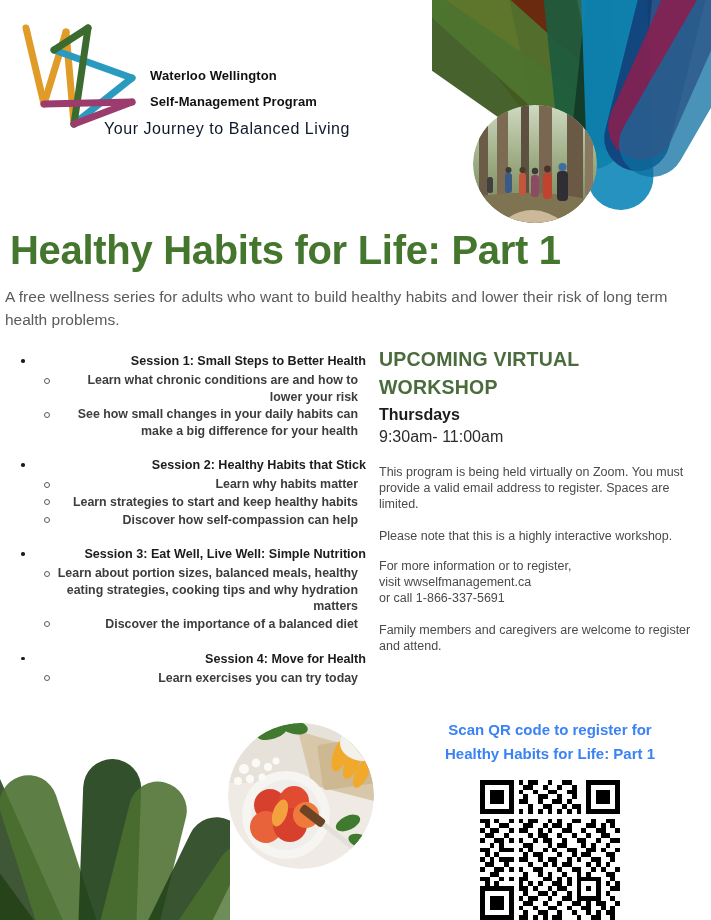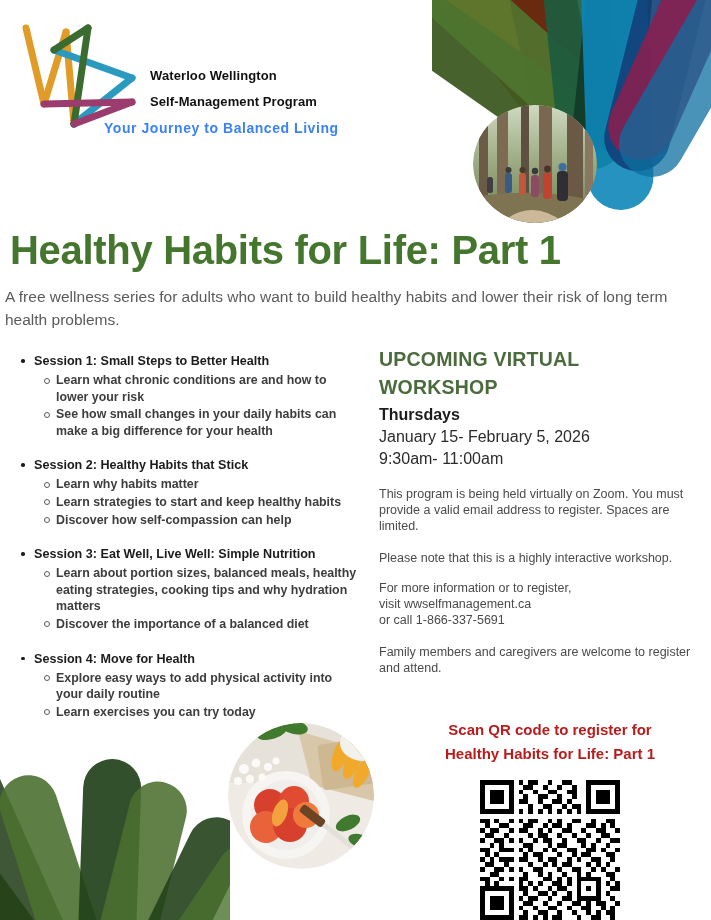--- a/index.html
+++ b/index.html
@@ -20,41 +20,41 @@
   
   .logo-wrap{position:absolute;left:14px;top:16px;width:370px;height:130px;}
   .logo-mark{position:absolute;left:0;top:0;width:128px;height:122px;}
   .logo-text{position:absolute;left:136px;top:47px;width:250px;}
   .logo-line{
     font-size:13px;font-weight:700;color:#111111;letter-spacing:.1px;
     line-height:26px;white-space:nowrap;
   }
   .tagline{
     position:absolute;left:104px;top:120px;
-    font-size:14px;color:#3b82f6;letter-spacing:.55px;white-space:nowrap;font-weight:bold;
+    font-size:16px;color:#0f172a;letter-spacing:.55px;white-space:nowrap;
   }
 
   
   .photo{position:absolute;border-radius:50%;overflow:hidden;}
   .photo svg{display:block;}
 
   
   .headline{
     position:absolute;left:10px;top:226px;width:690px;
     font-size:40px;font-weight:700;color:#44762e;letter-spacing:-.3px;
     line-height:48px;white-space:nowrap;
   }
   .subhead{
     position:absolute;left:5px;top:285px;width:688px;
     font-size:15.5px;color:#5b5b5b;line-height:23px;
   }
 
   
   .sessions{position:absolute;left:14px;top:352px;width:352px;}
-  .session{margin-bottom:17px;}
+  .session{margin-bottom:17px;text-align:right;}
   .s-title{
     position:relative;padding-left:20px;
     font-size:12.6px;font-weight:700;color:#1c1c1c;line-height:18px;
   }
   .s-title:before{
     content:"";position:absolute;left:7px;top:7px;
     width:3.5px;height:3.5px;background:#1c1c1c;border-radius:50%;
   }
   .s-points{margin:2px 8px 0 0;padding:0;list-style:none;font-weight:bold;}
   .s-points li{
@@ -74,21 +74,21 @@
   }
   .r-day{font-size:16px;font-weight:700;color:#1c1c1c;line-height:23px;}
   .r-date{font-size:16px;color:#2b2b2b;line-height:22px;}
   .r-time{font-size:16px;color:#2b2b2b;line-height:22px;}
   .r-para{font-size:12.5px;color:#4a4a4a;line-height:16px;margin-top:16px;}
   .r-para.tight{margin-top:14px;}
 
   
   .qr-block{position:absolute;left:400px;top:718px;width:300px;text-align:center;}
   .qr-title{
-    font-size:15px;font-weight:700;color:#b91c1c;line-height:24px;
+    font-size:15px;font-weight:700;color:#3b82f6;line-height:24px;
   }
   .qr-code{margin:14px auto 0 auto;width:140px;height:140px;background:#ffffff;}
   .qr-code svg{display:block;}
 </style>
 </head>
 <body>
 
 <div class="poster">
 
   <div class="petals">
@@ -195,31 +195,29 @@
       <div class="s-title">Session 3: Eat Well, Live Well: Simple Nutrition</div>
       <ul class="s-points">
         <li>Learn about portion sizes, balanced meals, healthy eating strategies, cooking tips and why hydration matters</li>
         <li>Discover the importance of a balanced diet</li>
       </ul>
     </div>
 
     <div class="session">
       <div class="s-title">Session 4: Move for Health</div>
       <ul class="s-points">
-        <li>Explore easy ways to add physical activity into your daily routine</li>
         <li>Learn exercises you can try today</li>
       </ul>
     </div>
 
   </div>
 
   <div class="rightcol">
     <div class="r-heading">UPCOMING VIRTUAL WORKSHOP</div>
     <div class="r-day">Thursdays</div>
-    <div class="r-date">January 15- February 5, 2026</div>
     <div class="r-time">9:30am- 11:00am</div>
 
     <div class="r-para">This program is being held virtually on Zoom. You must provide a valid email address to register. Spaces are limited.</div>
     <div class="r-para">Please note that this is a highly interactive workshop.</div>
 
     <div class="r-para tight">
       <div>For more information or to register,</div>
       <div>visit wwselfmanagement.ca</div>
       <div>or call 1-866-337-5691</div>
     </div>

